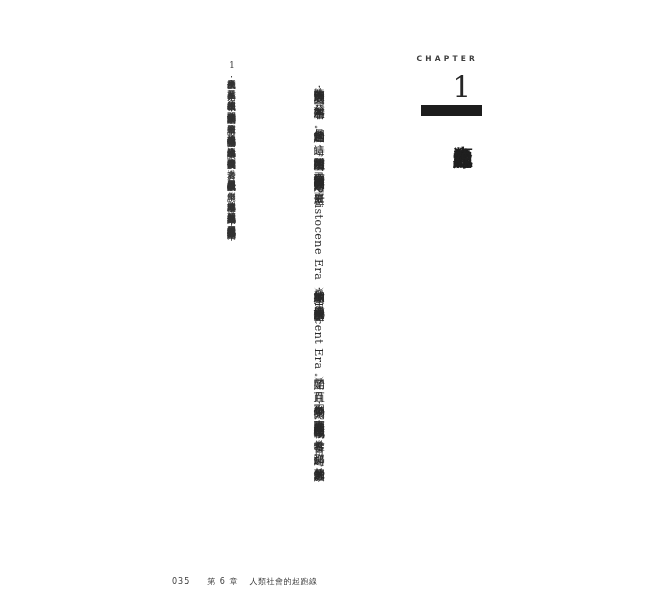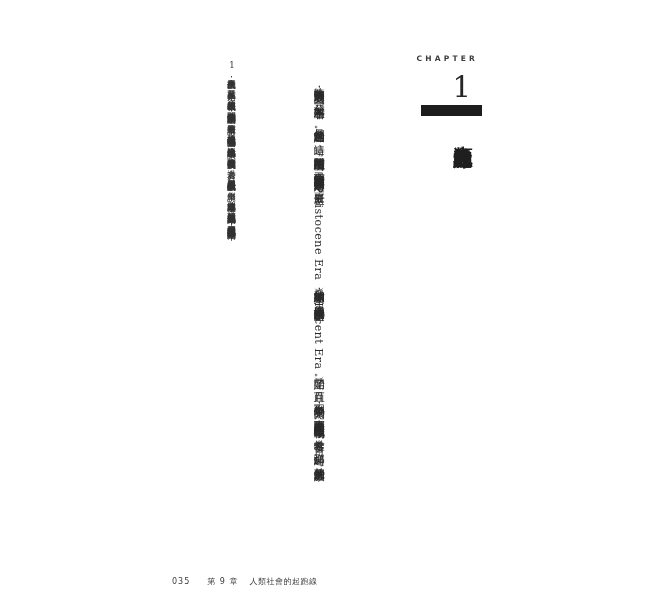--- a/index.html
+++ b/index.html
@@ -137,17 +137,17 @@
   <div class="chapter-bar"></div>
 
   <h1 class="chapter-title">人類社會的起跑線</h1>
 
   <div class="body-text"><span>比較各大洲的歷史發展，公元前一萬一千年左右</span><sup class="fn-ref">1</sup><span>，是個合適的起點。這時，村落生活剛開始出現，已有確實的證據顯示美洲已有人類定居，更新世（Pleistocene Era）和最後的冰期結束了，地質學家所說的全新世（Recent Era）開始了。而且，不到幾千年的光景，人類已開始在世界上某一地區栽種作物，豢養牲畜，從那時起，某些大洲的族群是</span></div>
 
   <div class="footnote"><span class="fn-marker">1</span><span>本書所提及的年代，只要在一萬五千年之內，一律使用校正過的碳十四年代，關於碳十四年代測定的校正與未校正的差別，將會在第五章說明。校正過的碳十四年代被認為更接近實際年代，比較熟悉未校正年代的讀者，有時可能會覺得本書所提及的年代，過於古老，那是因為我採用了校正過的碳十四年代的緣故。舉例來說，北美洲的克洛維斯遺址，一般被報導屬於公元前九千年（距今約一萬一千年），但我採用的報導年代則是校正後的公元前一萬一千年（距今約一萬三千年）。</span></div>
 
   <div class="footer">
     <span class="page-num">035</span>
-    <span class="chap">第 9 章</span>
+    <span class="chap">第 6 章</span>
     <span class="ftitle">人類社會的起跑線</span>
   </div>
 
 </div>
 
 </body></html>

